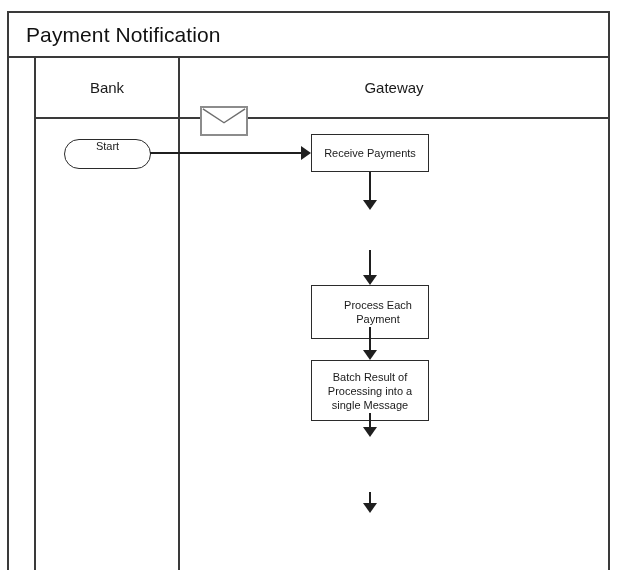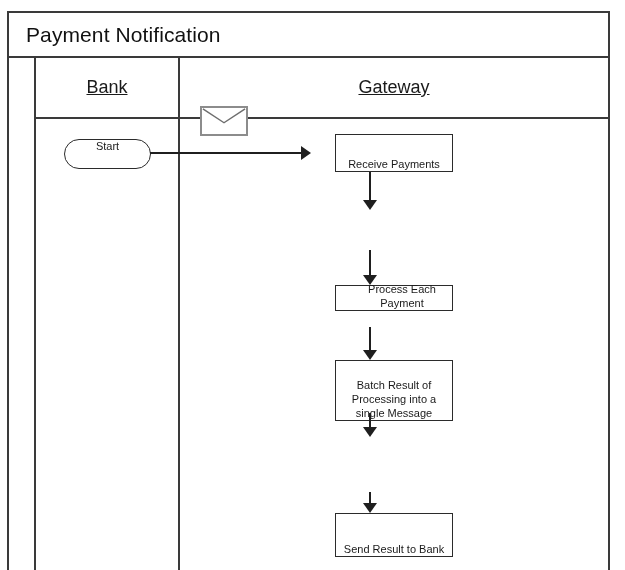--- a/index.html
+++ b/index.html
@@ -91,24 +91,23 @@
     right: 0;
     top: 0;
     height: 61px;
     border-bottom: 2px solid #3a3a3a;
     box-sizing: border-box;
     display: flex;
     align-items: center;
     justify-content: center;
   }
   .lane-header-label {
-    font-size: 18px;
+    font-size: 15px;
     color: #1a1a1a;
     white-space: nowrap;
-    text-decoration: underline;
   }
 
   
   #flow {
     position: absolute;
     left: 0;
     top: 0;
     right: 0;
     bottom: 0;
     pointer-events: none;
@@ -163,24 +162,23 @@
 
   
   .task {
     position: absolute;
     left: 311px;
     width: 118px;
     border: 1px solid #2b2b2b;
     background: #ffffff;
     box-sizing: border-box;
     display: flex;
-    align-items: flex-end;
+    align-items: center;
     justify-content: center;
     text-align: center;
-    margin-left: 24px;
   }
   .task .node-label {
     font-size: 11px;
     line-height: 14px;
     color: #1a1a1a;
     padding: 0 5px;
   }
 
   
   .conn-v {
@@ -265,35 +263,32 @@
     <span class="node-label">Receive Payments</span>
   </div>
 
   <div class="conn-v" style="top:172px; height:30px;"></div>
   <div class="arrow-down" style="top:200px;"></div>
 
 
   <div class="conn-v" style="top:250px; height:27px;"></div>
   <div class="arrow-down" style="top:275px;"></div>
 
-  <div class="task" id="task-process" style="top:285px; height:26px;padding-left:16px;">
+  <div class="task" id="task-process" style="top:285px; height:54px;padding-left:16px;">
     <span class="node-label">Process Each Payment</span>
   </div>
 
   <div class="conn-v" style="top:327px; height:25px;"></div>
   <div class="arrow-down" style="top:350px;"></div>
 
   <div class="task" id="task-batch" style="top:360px; height:61px;">
     <span class="node-label">Batch Result of Processing into a single Message</span>
   </div>
 
   <div class="conn-v" style="top:413px; height:16px;"></div>
   <div class="arrow-down" style="top:427px;"></div>
 
 
   <div class="conn-v" style="top:492px; height:13px;"></div>
   <div class="arrow-down" style="top:503px;"></div>
 
-  <div class="task" id="task-send" style="top:513px; height:44px;">
-    <span class="node-label">Send Result to Bank</span>
-  </div>
 
 </div>
 
 </body></html>

